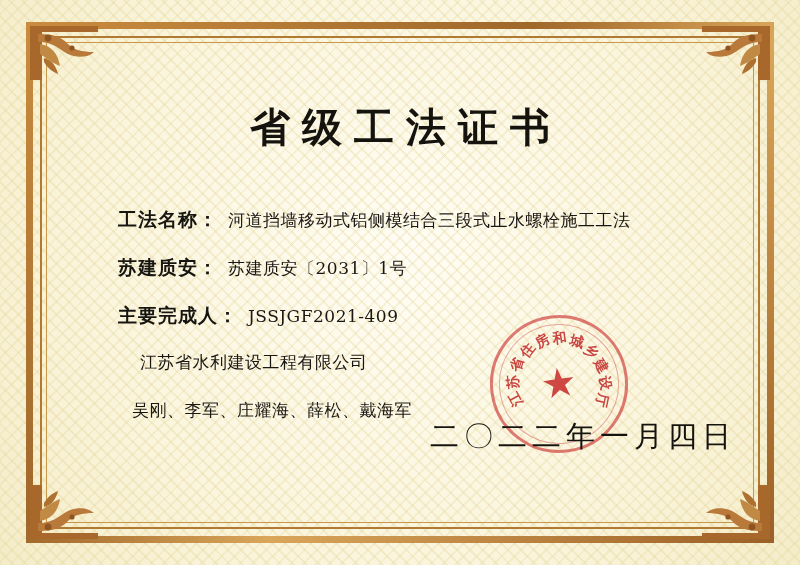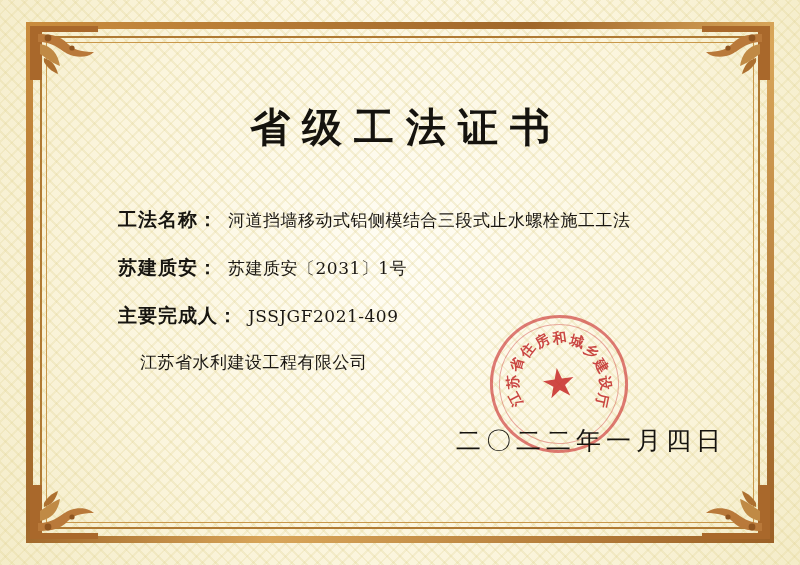--- a/index.html
+++ b/index.html
@@ -124,23 +124,23 @@
     margin-left: 10px;
     white-space: nowrap;
     font-family: "DejaVu Serif", "Liberation Serif", serif;
   }
 
   .field-value.indent-a { margin-left: 14px; }
   .field-value.indent-b { margin-left: 22px; }
 
   .date-line {
     position: absolute;
-    right: 14px;
+    right: 4px;
     bottom: 52px;
-    font-size: 25px;
+    font-size: 29px;
     letter-spacing: 5px;
     color: #15130e;
     font-family: "DejaVu Serif", "Liberation Serif", serif;
     white-space: nowrap;
   }
 
   
   .seal {
     position: absolute;
     right: 112px;
@@ -247,20 +247,21 @@
         <span class="field-value">苏建质安〔2031〕1号</span>
       </div>
       <div class="field-row">
         <span class="field-label">主要完成人：</span>
         <span class="field-value">JSSJGF2021-409</span>
       </div>
       <div class="field-row">
         <span class="field-value indent-b">江苏省水利建设工程有限公司</span>
       </div>
       <div class="field-row">
+        <span class="field-value indent-a">吴刚、李军、庄耀海、薛松、戴海军</span>
       </div>
     </div>
 
     <div class="seal">
       <div class="seal-inner"></div>
       <div class="seal-star">★</div>
       <div class="seal-text">
         <span class="seal-char" style="transform: rotate(-110deg) translate(0,-54px) rotate(0deg);">江</span>
         <span class="seal-char" style="transform: rotate(-88deg) translate(0,-54px) rotate(0deg);">苏</span>
         <span class="seal-char" style="transform: rotate(-66deg) translate(0,-54px) rotate(0deg);">省</span>

